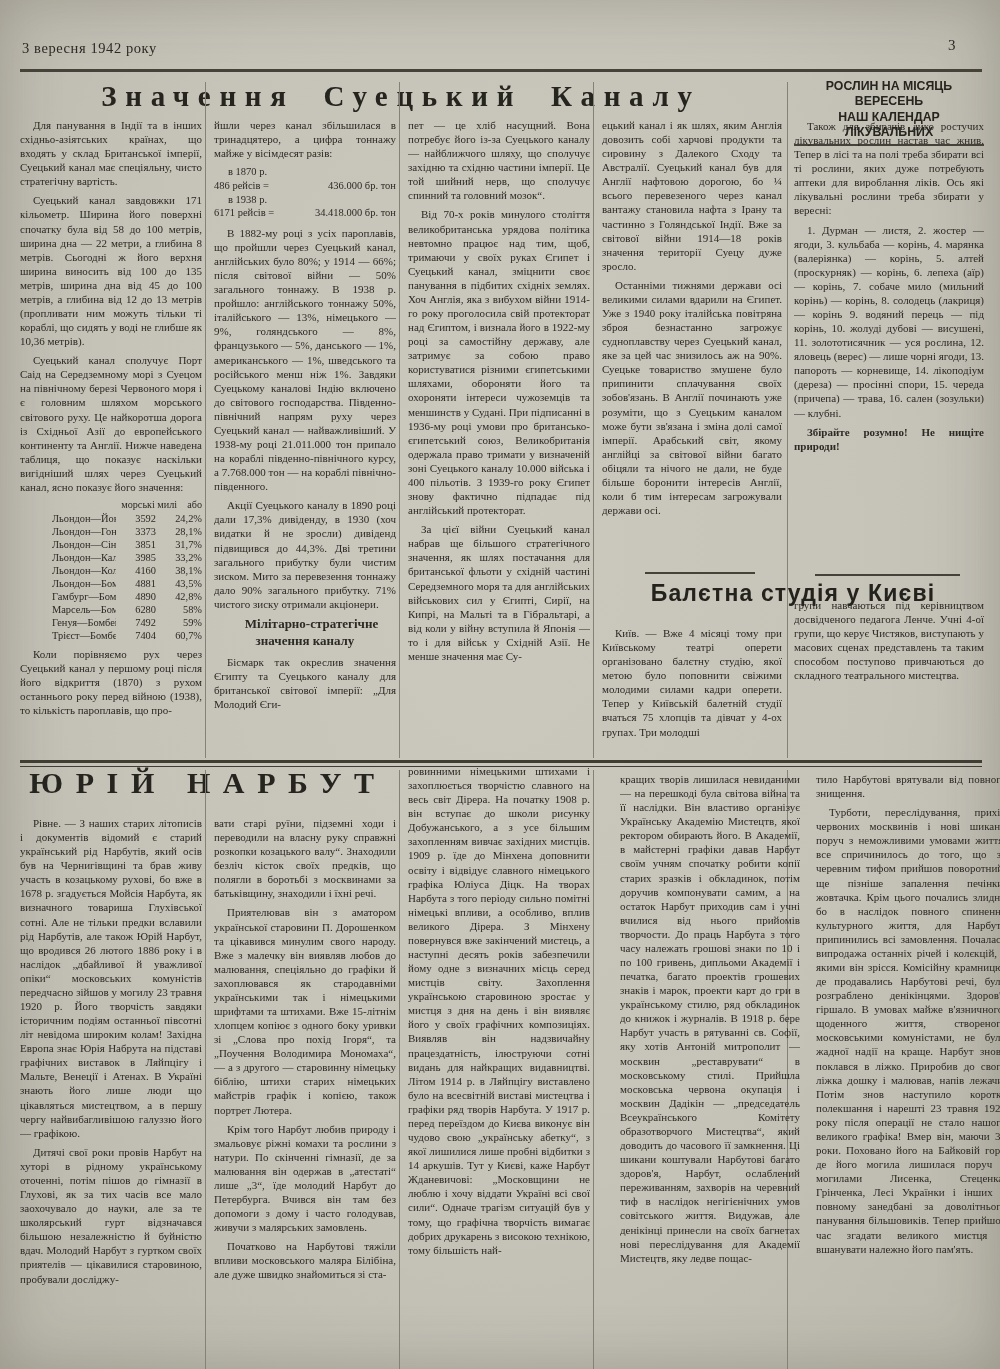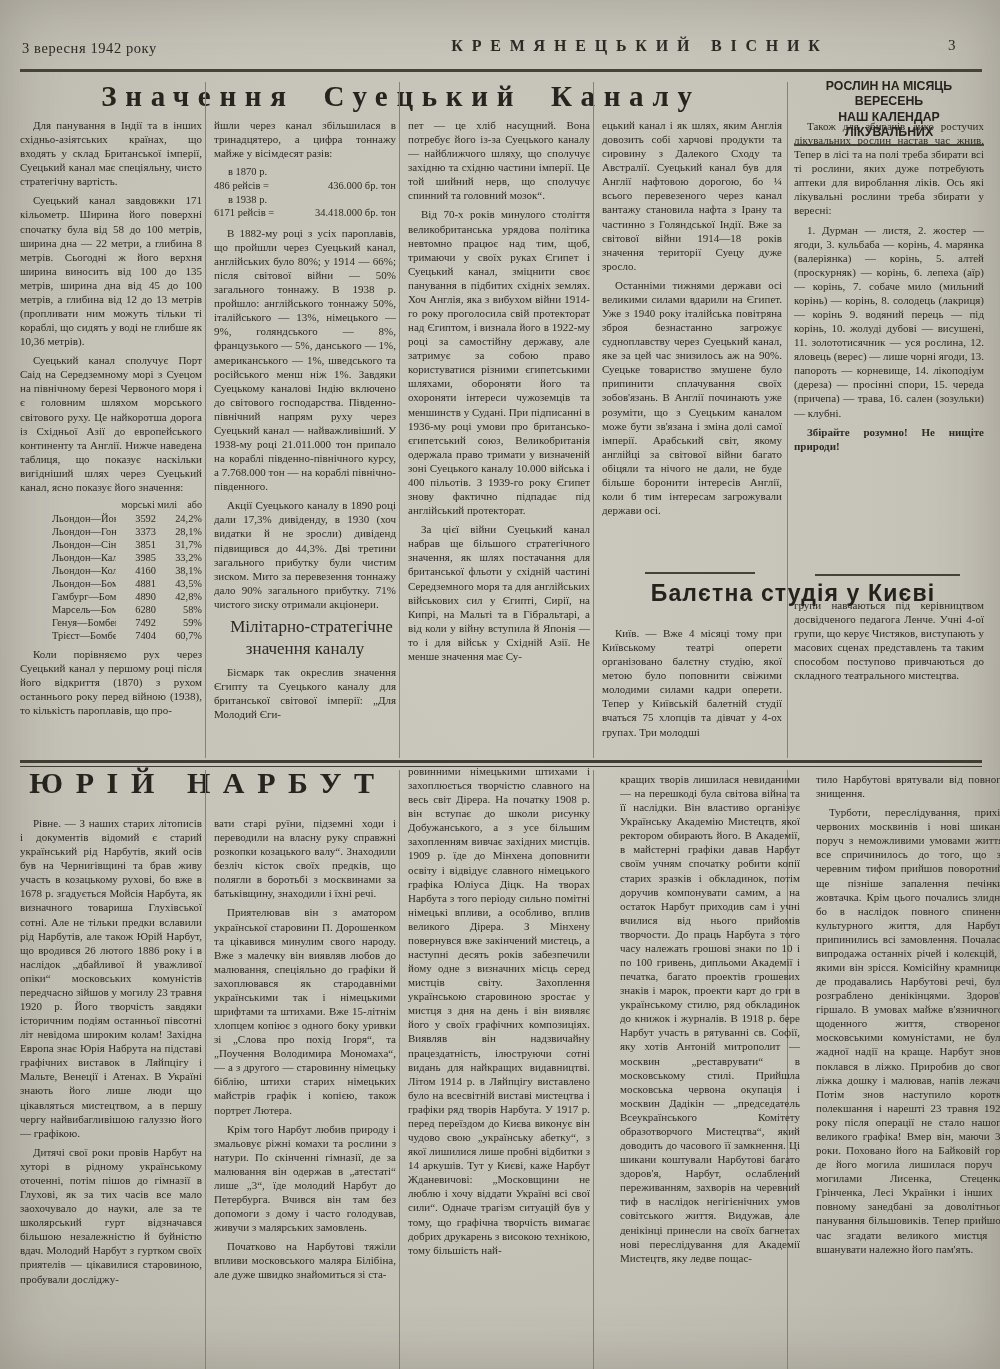--- a/index.html
+++ b/index.html
@@ -27,21 +27,21 @@
   .dist-table{font-size:10.4px;line-height:1.25;margin:2px 0 5px 0;}
   .trow{display:flex;margin-left:32px;}
   .t-route{flex:1;white-space:nowrap;overflow:hidden;}
   .t-miles{width:40px;text-align:right;}
   .t-pct{width:46px;text-align:right;}
   .thead{display:flex;justify-content:flex-end;gap:10px;font-size:10.2px;}
   
   .stats{font-size:10.5px;line-height:1.3;margin:2px 0 6px 0;}
   .s-row{display:flex;justify-content:space-between;}
   .s-year{padding-left:14px;}
-  .subhead{text-align:center;font-weight:normal;font-size:17px;line-height:1.3;margin:7px 6px 6px 6px;text-indent:0;}
+  .subhead{text-align:center;font-weight:bold;font-size:13px;line-height:1.3;margin:7px 6px 6px 6px;text-indent:0;}
   .cal-title{
     left:794px;top:79px;width:190px;text-align:center;
     font-family:"Liberation Sans",sans-serif;font-weight:bold;font-size:12.3px;line-height:1.25;
     border-bottom:2px solid #45423a;padding-bottom:4px;color:#26241e;
   }
   .ballet-headline{
     left:602px;top:580px;width:382px;text-align:center;margin:0;
     font-family:"Liberation Sans",sans-serif;font-weight:700;font-size:23px;letter-spacing:.05em;color:#24221c;
   }
   .narbut-headline{
@@ -49,21 +49,20 @@
     font-size:30px;font-weight:700;letter-spacing:.42em;color:#26241e;
   }
   .cal-sign{font-weight:bold;}
 </style>
 </head>
 <body>
 
 <div class="paper">
 
   <div class="abs date">3 вересня 1942 року</div>
-  <div class="abs masthead">КРЕМЯНЕЦЬКИЙ ВІСНИК</div>
   <div class="abs pagenum">3</div>
   <div class="abs hrule" style="left:20px;top:69px;width:962px;height:3px;"></div>
 
   <h1 class="abs headline">Значення Суецький Каналу</h1>
 
   <div class="abs vrule" style="left:205px;top:82px;height:676px;"></div>
   <div class="abs vrule" style="left:399px;top:82px;height:676px;"></div>
   <div class="abs vrule" style="left:593px;top:82px;height:676px;"></div>
   <div class="abs vrule" style="left:787px;top:82px;height:676px;"></div>
 

